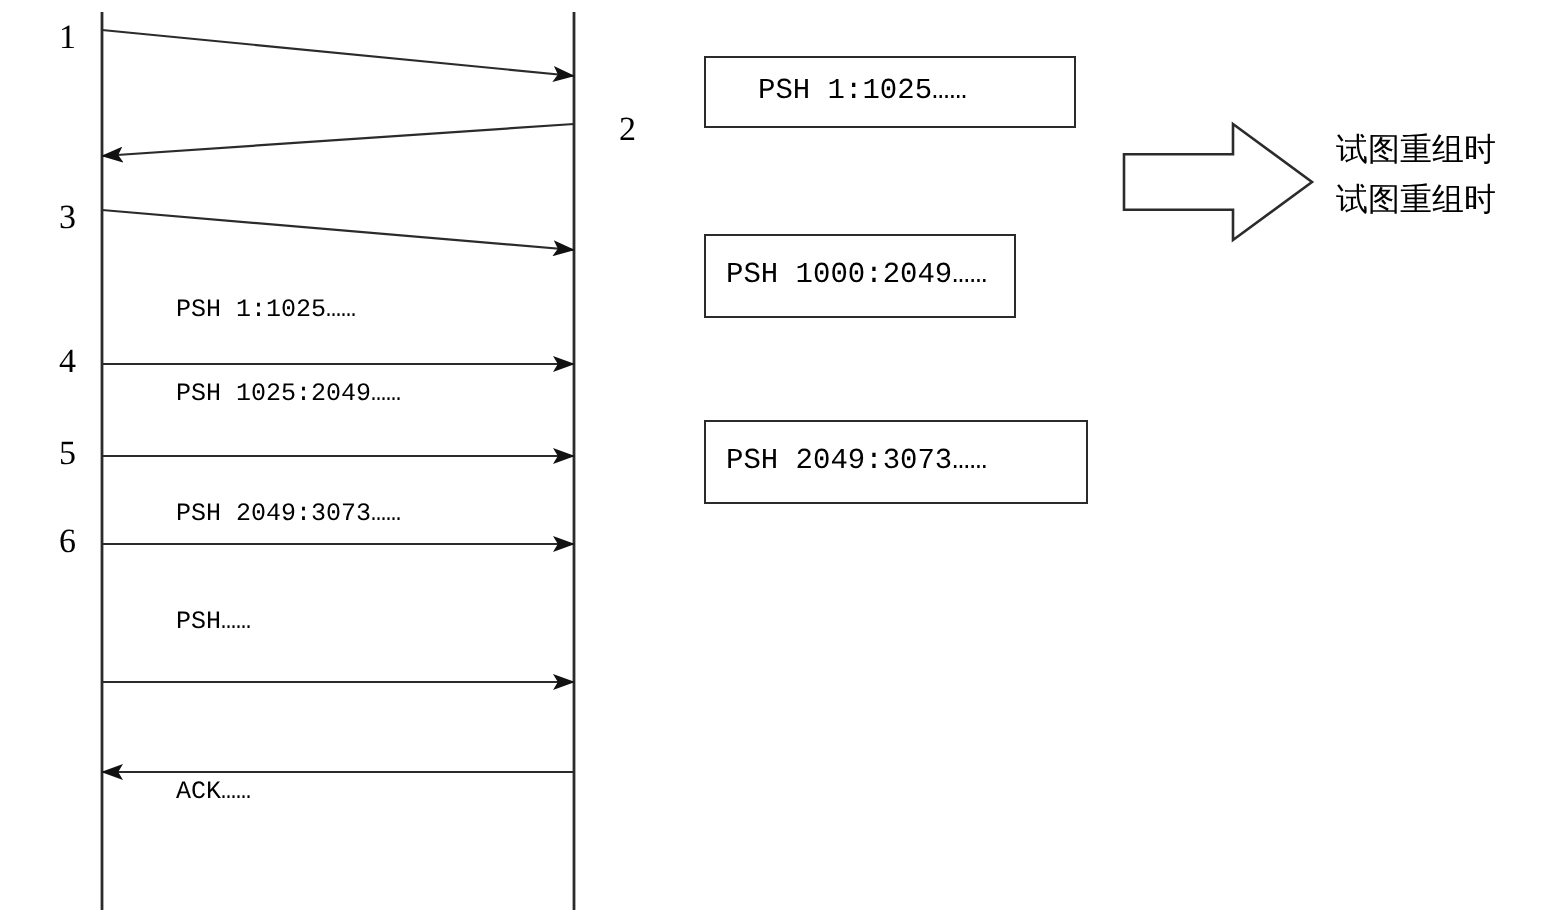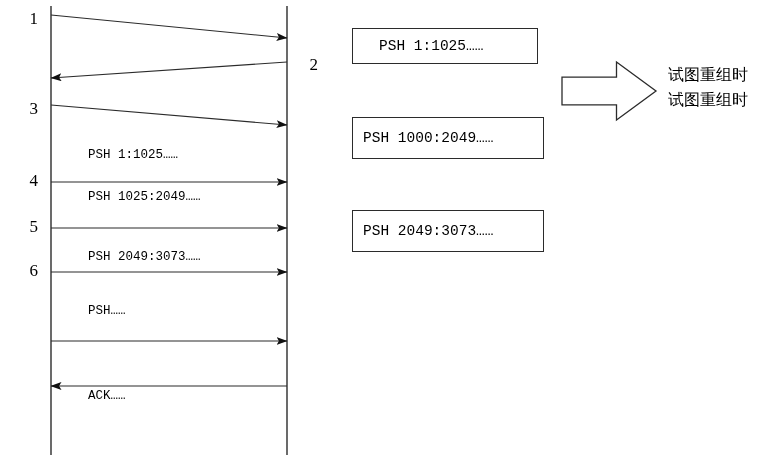--- a/index.html
+++ b/index.html
@@ -114,21 +114,21 @@
       <div class="arrow-label" style="left: 88px; top: 148px;">PSH 1:1025……</div>
       <div class="arrow-label" style="left: 88px; top: 190px;">PSH 1025:2049……</div>
       <div class="arrow-label" style="left: 88px; top: 250px;">PSH 2049:3073……</div>
       <div class="arrow-label" style="left: 88px; top: 304px;">PSH……</div>
       <div class="arrow-label" style="left: 88px; top: 361px; margin-top: 28px;">ACK……</div>
     </div>
   <div id="packet-boxes-layer">
       <div class="pkt-box" style="left: 352px; top: 28px; width: 186px; height: 36px; padding-left: 26px;">
         <span class="pkt-text">PSH 1:1025……</span>
       </div>
-      <div class="pkt-box" style="left: 352px; top: 117px; width: 192px; height: 42px; padding-left: 10px;">
+      <div class="pkt-box" style="left: 352px; top: 117px; width: 156px; height: 42px; padding-left: 10px;">
         <span class="pkt-text">PSH 1000:2049……</span>
       </div>
       <div class="pkt-box" style="left: 352px; top: 210px; width: 192px; height: 42px; padding-left: 10px;">
         <span class="pkt-text">PSH 2049:3073……</span>
       </div>
     </div>
 
   <div class="note-text" id="crash-note" style="left: 668px; top: 62px;">
     <div>试图重组时</div>
     <div>试图重组时</div>

